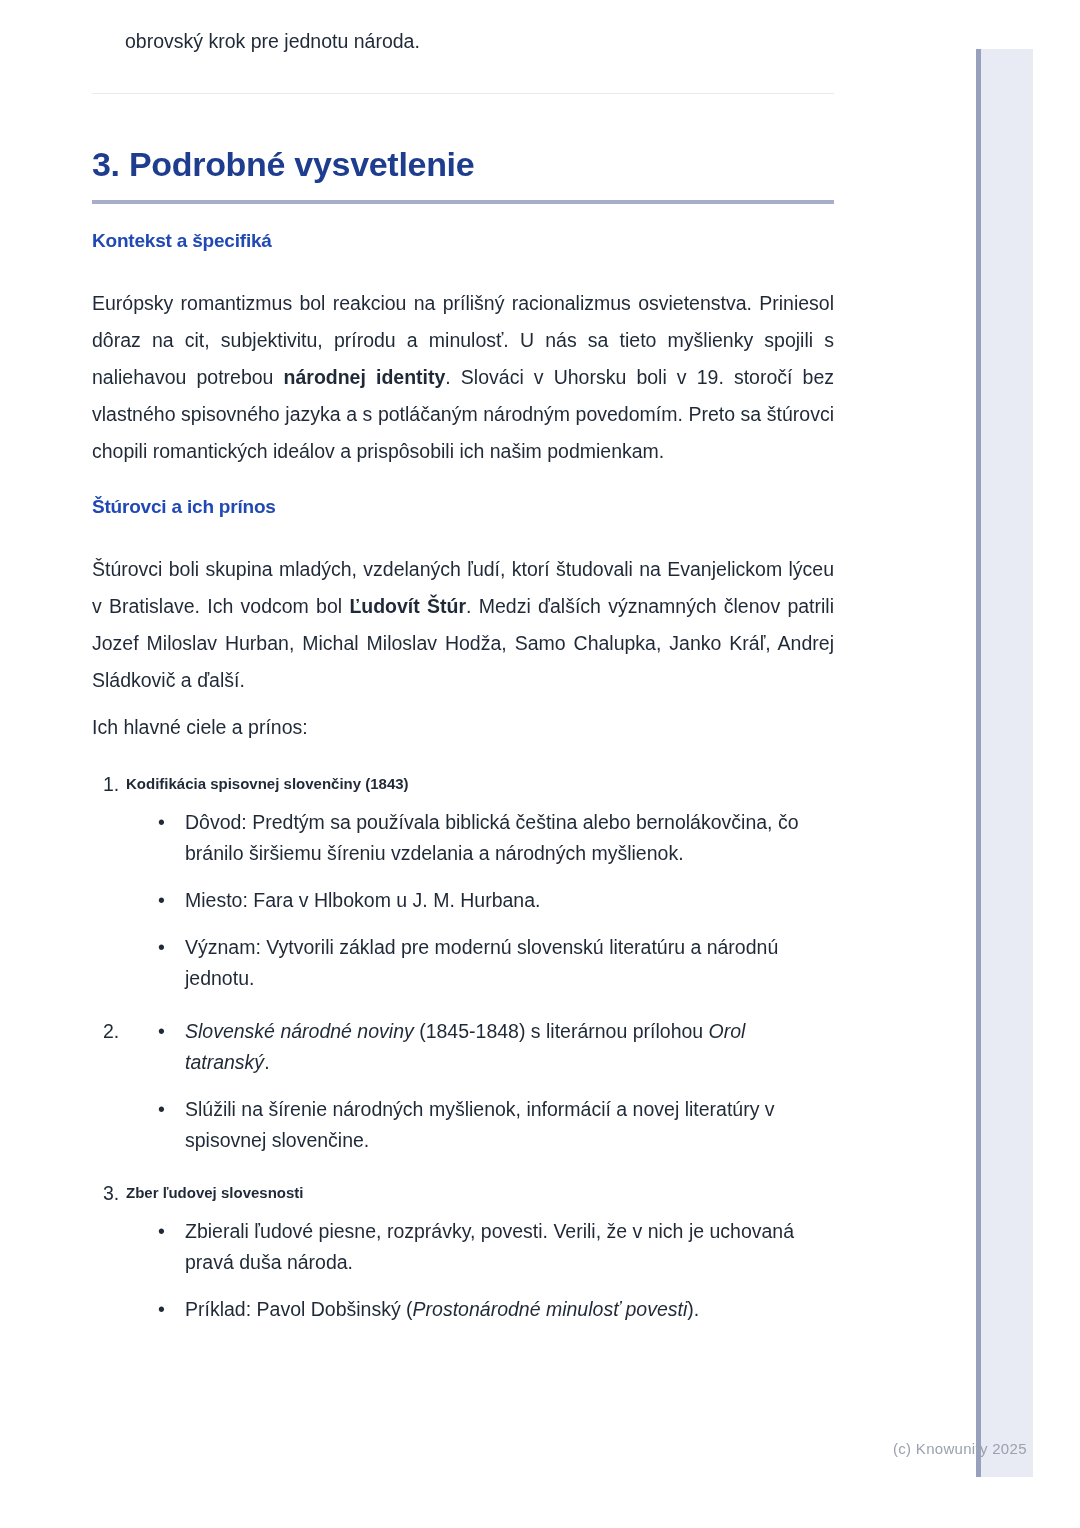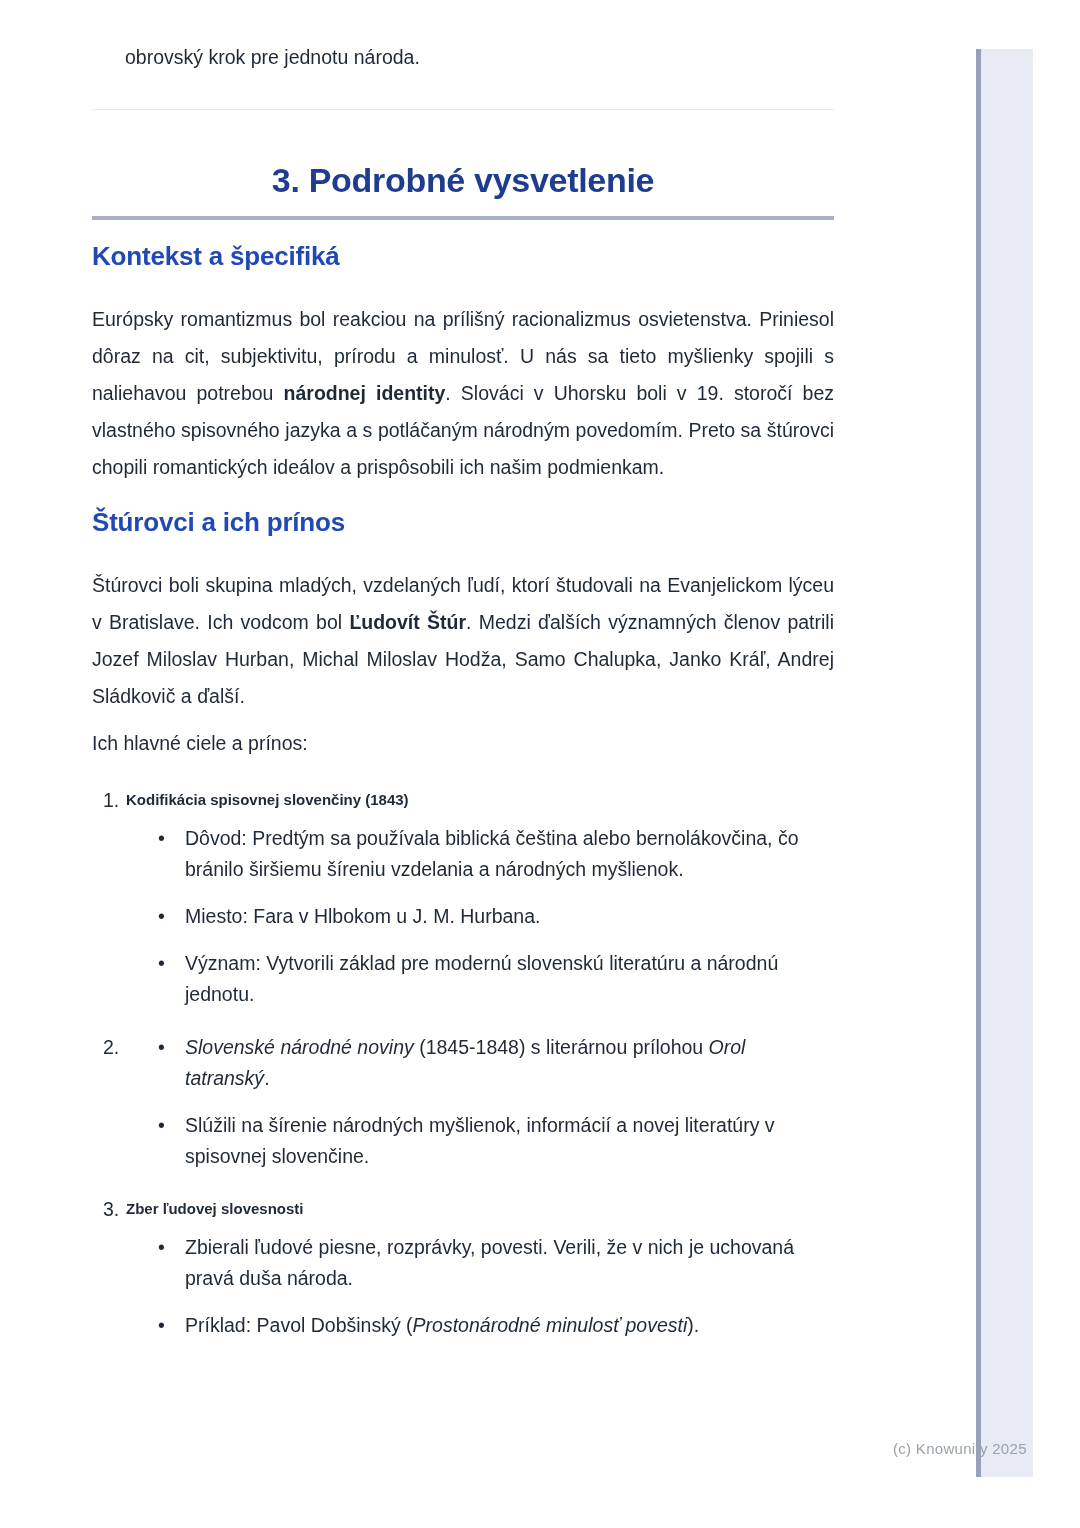--- a/index.html
+++ b/index.html
@@ -39,48 +39,47 @@
     color:var(--watermark);
     z-index:2;
     white-space:nowrap;
   }
   .content{
     position:absolute;
     left:92px;top:0;
     width:742px;
   }
   .top-line{
-    padding-top:44px;
+    padding-top:28px;
     padding-left:33px;
     font-size:19.5px;
     line-height:27px;
   }
   .divider{
     height:1px;
     background:var(--divider);
     margin-top:38px;
   }
   .h1-wrap{
     margin-top:50px;
     padding-bottom:15px;
     border-bottom:4px solid var(--rule_underline);
     margin-bottom:4px;
-    text-align:center;
   }
   .h1{
     margin:0;
     font-size:34px;
     line-height:41px;
     font-weight:700;
     letter-spacing:-0.3px;
     color:var(--heading_primary);
   }
   .h2{
     margin:20px 0 0;
-    font-size:26px;
+    font-size:19px;
     line-height:33px;
     font-weight:700;
     letter-spacing:-0.2px;
     color:var(--heading_secondary);
   }
   .para{
     margin:28px 0 0;
     font-size:19.5px;
     line-height:37px;
     text-align:justify;

